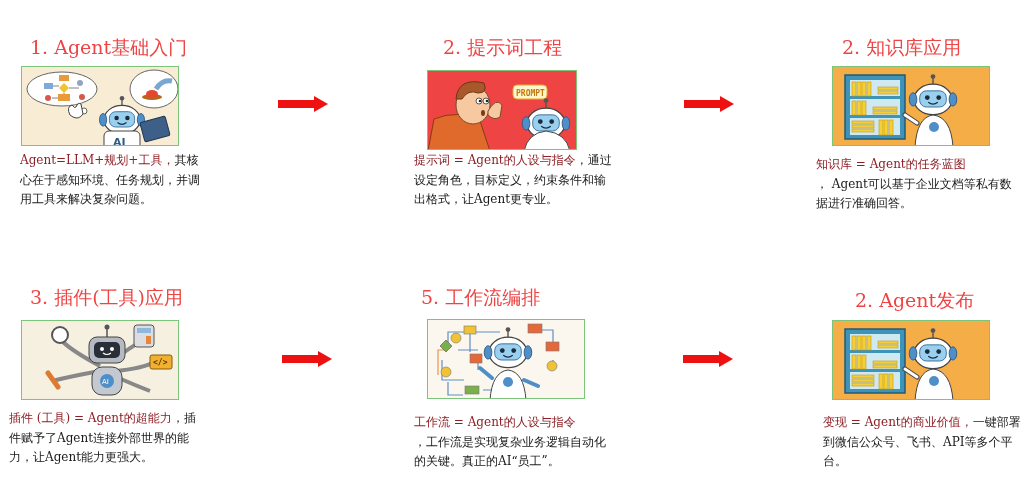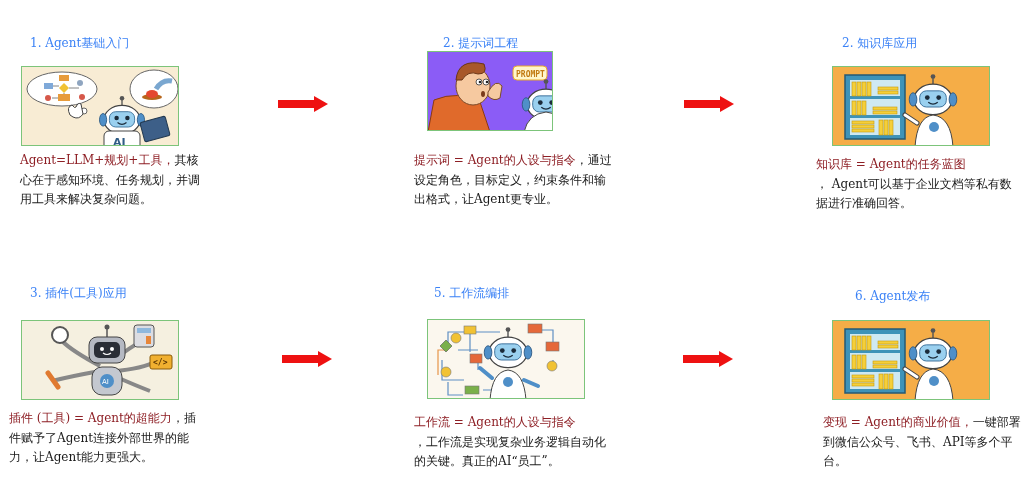--- a/index.html
+++ b/index.html
@@ -1,19 +1,19 @@
 <!DOCTYPE html>
 <html><head>
 <meta charset="utf-8">
 <style>
   html, body { margin:0; padding:0; background:#ffffff; }
   body { width:1024px; height:501px; position:relative; overflow:hidden;
          font-family:"DejaVu Serif","Liberation Serif",serif; color:#1a1a1a; }
   .step { position:absolute; }
-  .title { position:absolute; font-size:12px; white-space:nowrap; color:#3b82f6; }
+  .title { position:absolute; font-size:19px; white-space:nowrap; color:#ef4444; }
   .pic { position:absolute; border:1.5px solid #7cc47a; overflow:hidden; box-sizing:border-box; }
   .desc { position:absolute; font-size:12px; line-height:19.5px; }
   .desc .hl { color:#8e1f25; }
   .arrow { position:absolute; width:50px; height:16px; }
 </style>
 </head>
 <body>
 
 <svg width="0" height="0" style="position:absolute">
   <defs>
@@ -86,21 +86,21 @@
       <rect x="120" y="52" width="26" height="20" rx="2" transform="rotate(-15 133 62)" fill="#3d5f88" stroke="#22384f"></rect>
     </svg>
   </div>
   <div class="desc" style="left:20px;top:151px;width:182px">
     <span class="hl">Agent=LLM+规划+工具，</span><span>其核心在于感知环境、任务规划，并调用工具来解决复杂问题。</span>
   </div>
 </div>
 
 <div class="step">
   <div class="title" style="left:443px;top:35px">2. 提示词工程</div>
-  <div class="pic" style="left:427px;top:51px;width:126px;height:80px;background:#8b5cf6;">
+  <div class="pic" style="left:427px;top:70px;width:150px;height:80px;background:#ef4444;">
     <svg width="158" height="80">
       <path d="M0 80 L6 48 Q30 38 52 50 L62 80 Z" fill="#e06a2b" stroke="#8a3a12"></path>
       <ellipse cx="45" cy="34" rx="17" ry="19" fill="#f6c9a0" stroke="#7a4a2a"></ellipse>
       <path d="M28 28 Q30 6 56 12 Q60 22 50 22 Q40 18 34 28 Z" fill="#a8582a" stroke="#6b3515"></path>
       <circle cx="51" cy="30" r="3" fill="#fff" stroke="#333" stroke-width="0.8"></circle>
         <circle cx="58" cy="30" r="3" fill="#fff" stroke="#333" stroke-width="0.8"></circle>
       <circle cx="52" cy="30" r="1.3" fill="#222"></circle>
         <circle cx="59" cy="30" r="1.3" fill="#222"></circle>
       <ellipse cx="55" cy="42" rx="2" ry="3" fill="#7a3a1a"></ellipse>
       <path d="M60 40 q8 -14 14 -6 l-2 12 q-6 4 -12 -2z" fill="#f6c9a0" stroke="#7a4a2a"></path>
@@ -163,21 +163,21 @@
       <circle cx="85" cy="60" r="7" fill="#4f8fc8"></circle>
       <text x="80" y="63" font-size="7" fill="#fff" font-family="DejaVu Sans, sans-serif">AI</text>
     </svg>
   </div>
   <div class="desc" style="left:9px;top:409px;width:194px">
     <span class="hl">插件 (工具) = Agent的超能力</span><span>，插件赋予了Agent连接外部世界的能力，让Agent能力更强大。</span>
   </div>
 </div>
 
 <div class="step">
-  <div class="title" style="left:434px;top:285px">5. 工作流编排</div>
+  <div class="title" style="left:421px;top:285px">5. 工作流编排</div>
   <div class="pic" style="left:427px;top:319px;width:158px;height:80px;background:#fbf7ee;">
     <svg width="158" height="80">
       <g stroke="#5f8fc4" stroke-width="1.2" fill="none">
         <path d="M20 25 V12 H36 M42 12 V32 M48 12 H72 M14 40 V60 H36 M30 30 H50 M50 40 V50 M112 10 H125 V30 M125 40 V50 M20 62 V75 H35 M55 70 H80"></path>
       </g>
       <path d="M10 55 V30 H20" stroke="#e7954a" stroke-width="1.2" fill="none"></path>
       <rect x="36" y="6" width="12" height="8" fill="#f1c233" stroke="#777" stroke-width="0.6"></rect>
       <circle cx="28" cy="18" r="5" fill="#f1c233" stroke="#777" stroke-width="0.6"></circle>
       <polygon points="18,20 24,26 18,32 12,26" fill="#7ab04a" stroke="#555" stroke-width="0.6"></polygon>
       <rect x="42" y="34" width="12" height="9" fill="#e5683a" stroke="#777" stroke-width="0.6"></rect>
@@ -193,21 +193,21 @@
       <circle cx="80" cy="62" r="5" fill="#4f8fc8"></circle>
       <path d="M64 58 L52 48 M96 60 L110 66" stroke="#4f8fc8" stroke-width="4" stroke-linecap="round"></path>
     </svg>
   </div>
   <div class="desc" style="left:414px;top:413px;width:200px">
     <span class="hl">工作流 = Agent的人设与指令</span><br><span>，工作流是实现复杂业务逻辑自动化的关键。真正的AI“员工”。</span>
   </div>
 </div>
 
 <div class="step">
-  <div class="title" style="left:855px;top:288px">6. Agent发布</div>
+  <div class="title" style="left:855px;top:288px">2. Agent发布</div>
   <div class="pic" style="left:832px;top:320px;width:158px;height:80px;background:#f5ad47;">
     <svg width="158" height="80">
       <g transform="translate(12,8)">
           <use href="#bookshelf"></use>
         </g>
       <g transform="translate(100,40) scale(0.95)">
           <use href="#robot-head"></use>
         </g>
       <path d="M82 80 Q84 50 100 48 Q118 50 120 80 Z" fill="#fff" stroke="#444"></path>
       <circle cx="101" cy="60" r="5" fill="#4f8fc8"></circle>

